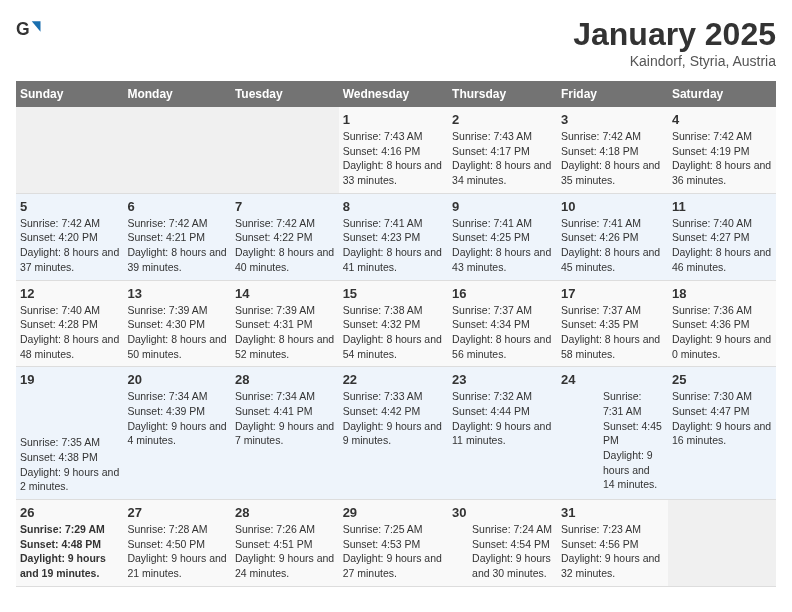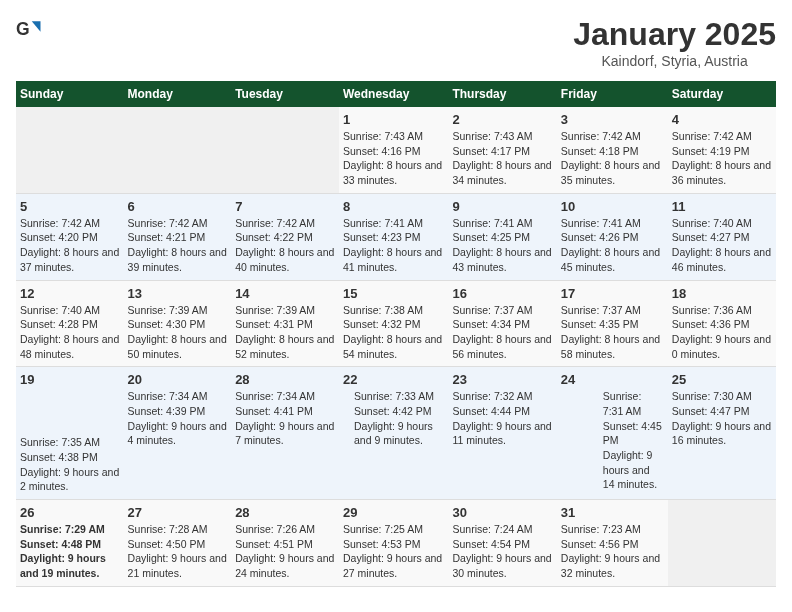--- a/index.html
+++ b/index.html
@@ -29,39 +29,39 @@
     .logo-text-blue {
       font-size: 18px;
       font-weight: bold;
       color: #1a6faf;
     }
     .logo-icon {
       width: 28px;
       height: 28px;
     }
     .title-area {
-      text-align: center;
+      text-align: right;
     }
     .title-area h1 {
       font-size: 32px;
       font-weight: bold;
       color: #333;
     }
     .title-area h2 {
       font-size: 14px;
       font-weight: normal;
       color: #555;
     }
     table {
       width: 100%;
       border-collapse: collapse;
       font-size: 11px;
     }
     thead tr th {
-      background-color: #14532d;
+      background-color: #737373;
       color: #fff;
       padding: 6px 4px;
       text-align: left;
       font-size: 12px;
       font-weight: bold;
     }
     tbody tr {
       border-bottom: 1px solid #ddd;
     }
     tbody tr:nth-child(odd) {
@@ -251,21 +251,21 @@
 Daylight: 9 hours and 4 minutes.</div>
         </td>
         <td>
           <span class="day-number">28</span>
           <div class="day-info" style="white-space: pre-line;">Sunrise: 7:34 AM
 Sunset: 4:41 PM
 Daylight: 9 hours and 7 minutes.</div>
         </td>
         <td>
           <span class="day-number">22</span>
-          <div class="day-info" style="white-space: pre-line; margin-left: 11px;">Sunrise: 7:33 AM
+          <div class="day-info" style="white-space: pre-line;">Sunrise: 7:33 AM
 Sunset: 4:42 PM
 Daylight: 9 hours and 9 minutes.</div>
         </td>
         <td>
           <span class="day-number">23</span>
           <div class="day-info" style="white-space: pre-line;">Sunrise: 7:32 AM
 Sunset: 4:44 PM
 Daylight: 9 hours and 11 minutes.</div>
         </td>
         <td>
@@ -301,21 +301,21 @@
 Daylight: 9 hours and 24 minutes.</div>
         </td>
         <td>
           <span class="day-number">29</span>
           <div class="day-info" style="white-space: pre-line;">Sunrise: 7:25 AM
 Sunset: 4:53 PM
 Daylight: 9 hours and 27 minutes.</div>
         </td>
         <td>
           <span class="day-number">30</span>
-          <div class="day-info" style="white-space: pre-line;">Sunrise: 7:24 AM
+          <div class="day-info" style="white-space: pre-line; margin-left: 20px;">Sunrise: 7:24 AM
 Sunset: 4:54 PM
 Daylight: 9 hours and 30 minutes.</div>
         </td>
         <td>
           <span class="day-number">31</span>
           <div class="day-info" style="white-space: pre-line;">Sunrise: 7:23 AM
 Sunset: 4:56 PM
 Daylight: 9 hours and 32 minutes.</div>
         </td>
         <td class="empty-cell"></td>

